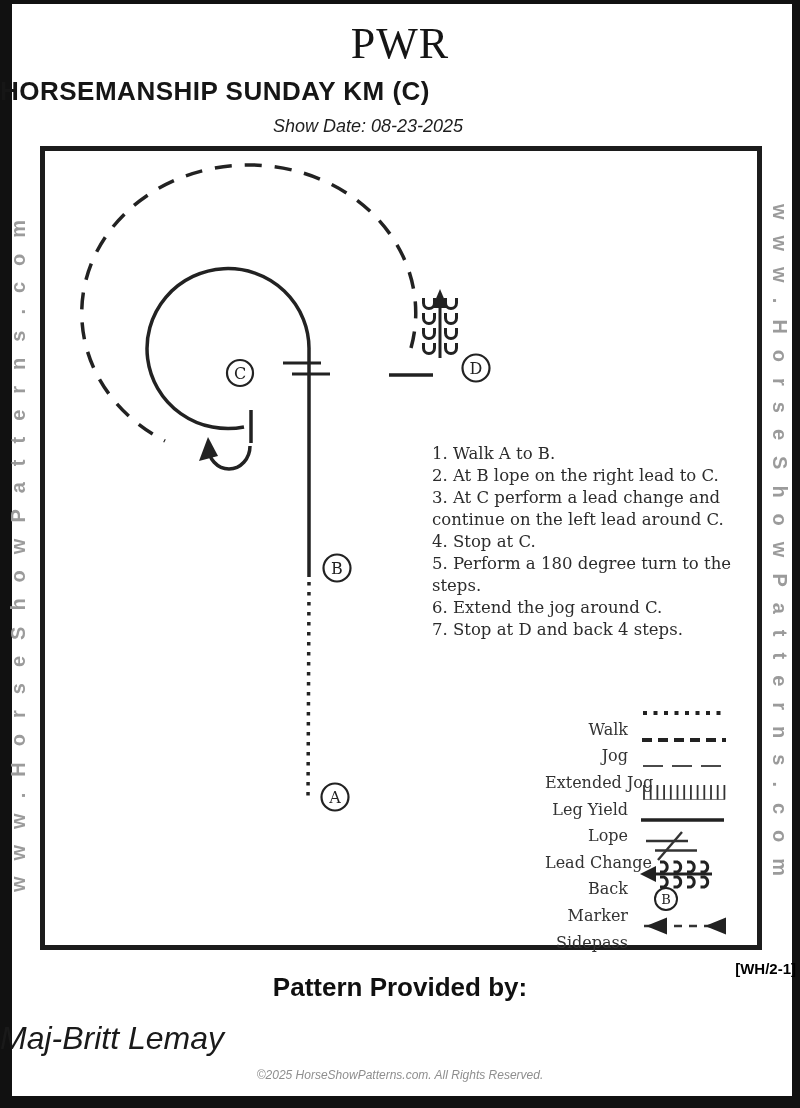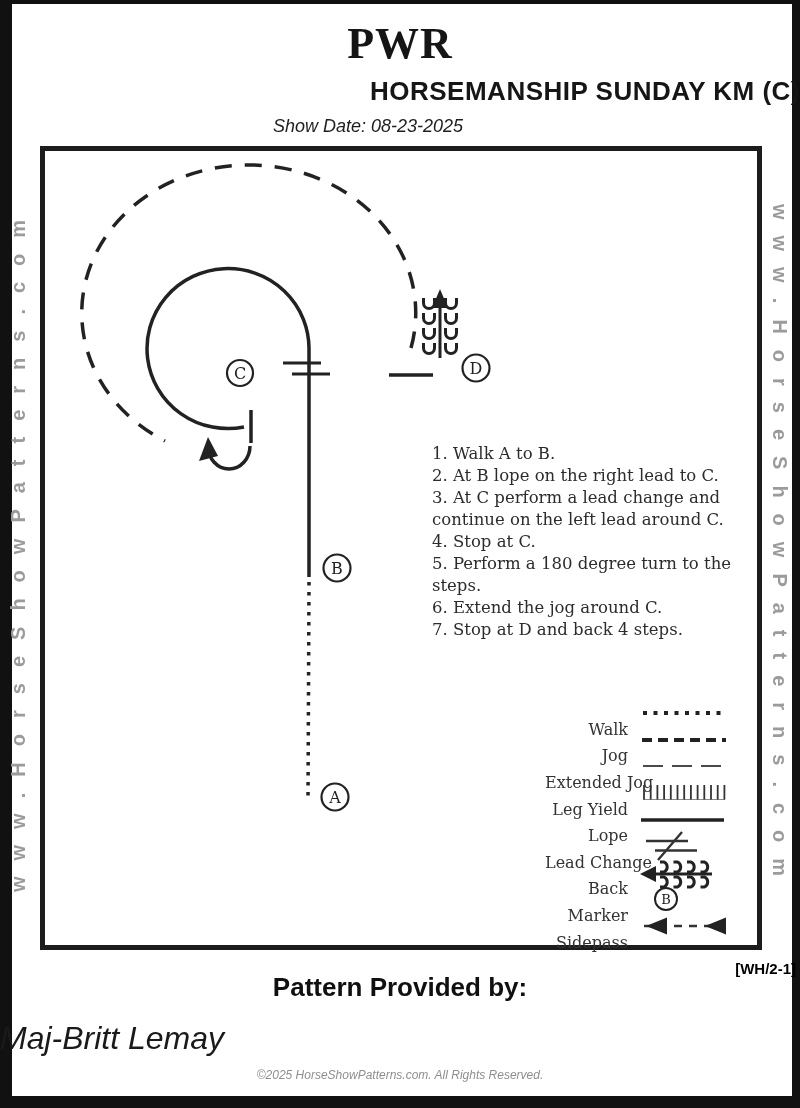--- a/index.html
+++ b/index.html
@@ -8,23 +8,23 @@
 
   
   .edge { position:absolute; background:#111; }
   .edge-top { left:0; top:0; width:800px; height:4px; }
   .edge-bottom { left:0; top:1096px; width:800px; height:12px; }
   .edge-left { left:0; top:0; width:12px; height:1108px; }
   .edge-right { left:792px; top:0; width:8px; height:1108px; }
 
   
   .org-title { position:absolute; top:18px; left:0; width:800px; text-align:center;
-    font-family:"Liberation Serif", serif; font-weight:bold; font-size:44px; letter-spacing:1px; color:#151515; }
-  .pattern-title { position:absolute; top:76px; left:0; width:800px; text-align:right;
-    font-weight:bold; font-size:26px; letter-spacing:0.5px; color:#161616;padding-left:13px; }
+    font-family:"Liberation Serif", serif; font-weight:normal; font-size:44px; letter-spacing:1px; color:#151515; }
+  .pattern-title { position:absolute; top:76px; left:0; width:800px; text-align:left;
+    font-weight:bold; font-size:26px; letter-spacing:0.5px; color:#161616; }
   .show-date { position:absolute; top:116px; left:0; width:736px; text-align:center;
     font-style:italic; font-size:18px; color:#1e1e1e; }
 
   
   .pattern-box { position:absolute; left:40px; top:146px; width:722px; height:804px;
     border:5px solid #1c1c1c; background:#fff; }
 
   
   .wm { position:absolute; font-weight:bold; font-size:20px; letter-spacing:16px;
     color:#9b9b9b; white-space:nowrap; width:804px; text-align:center; }

